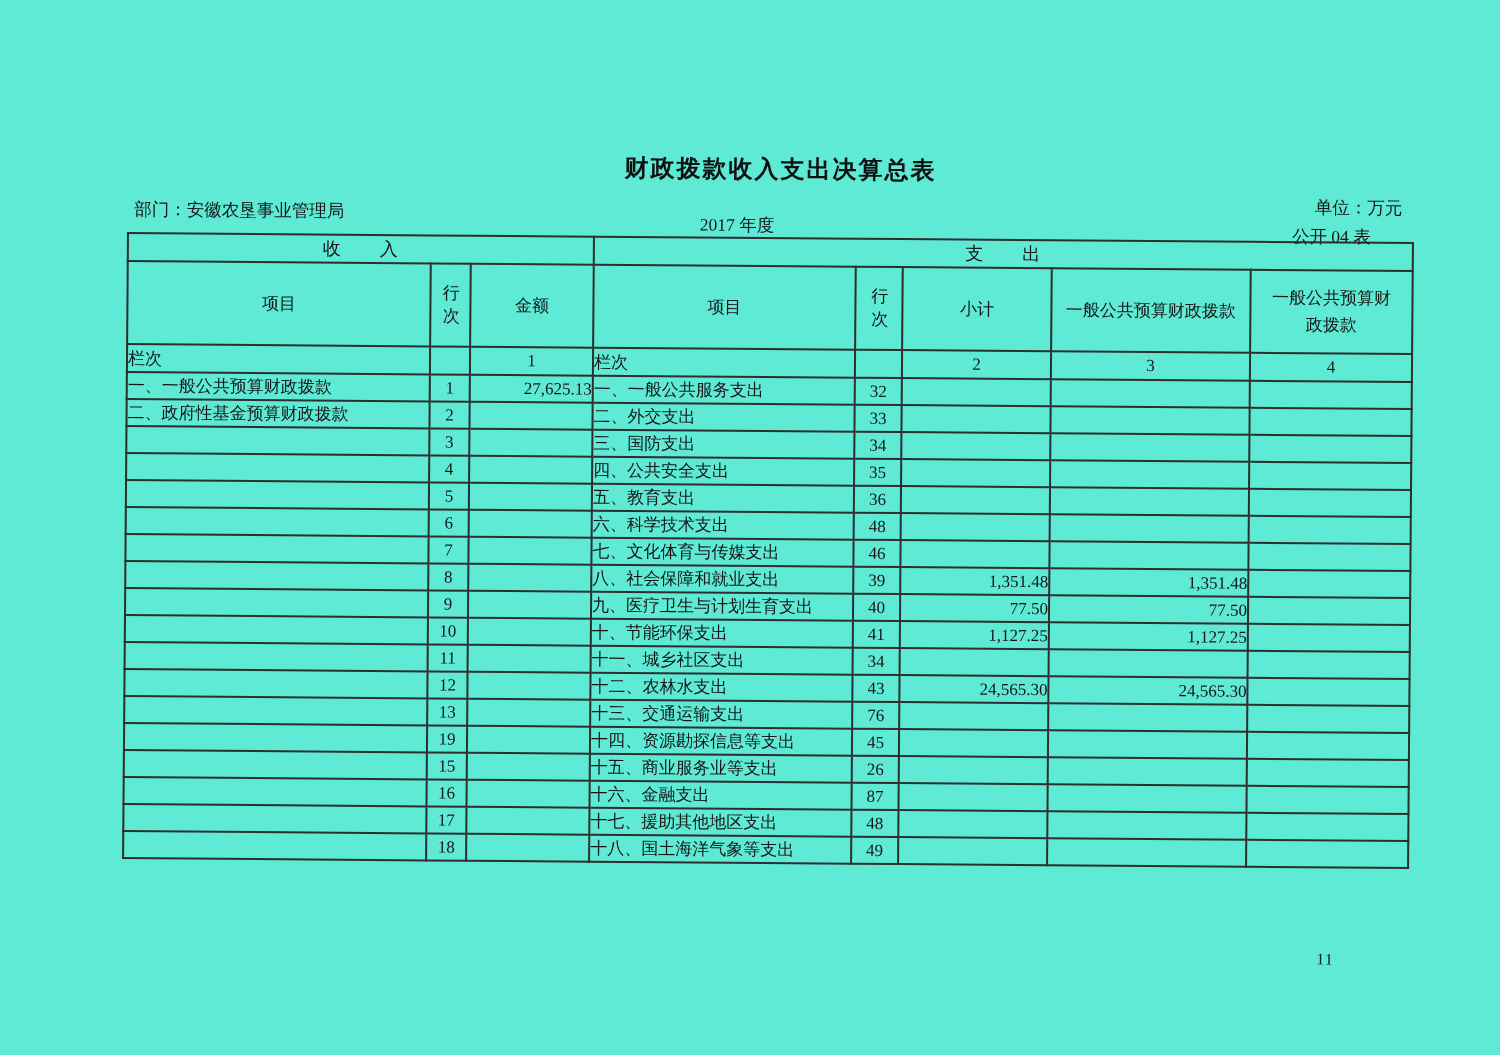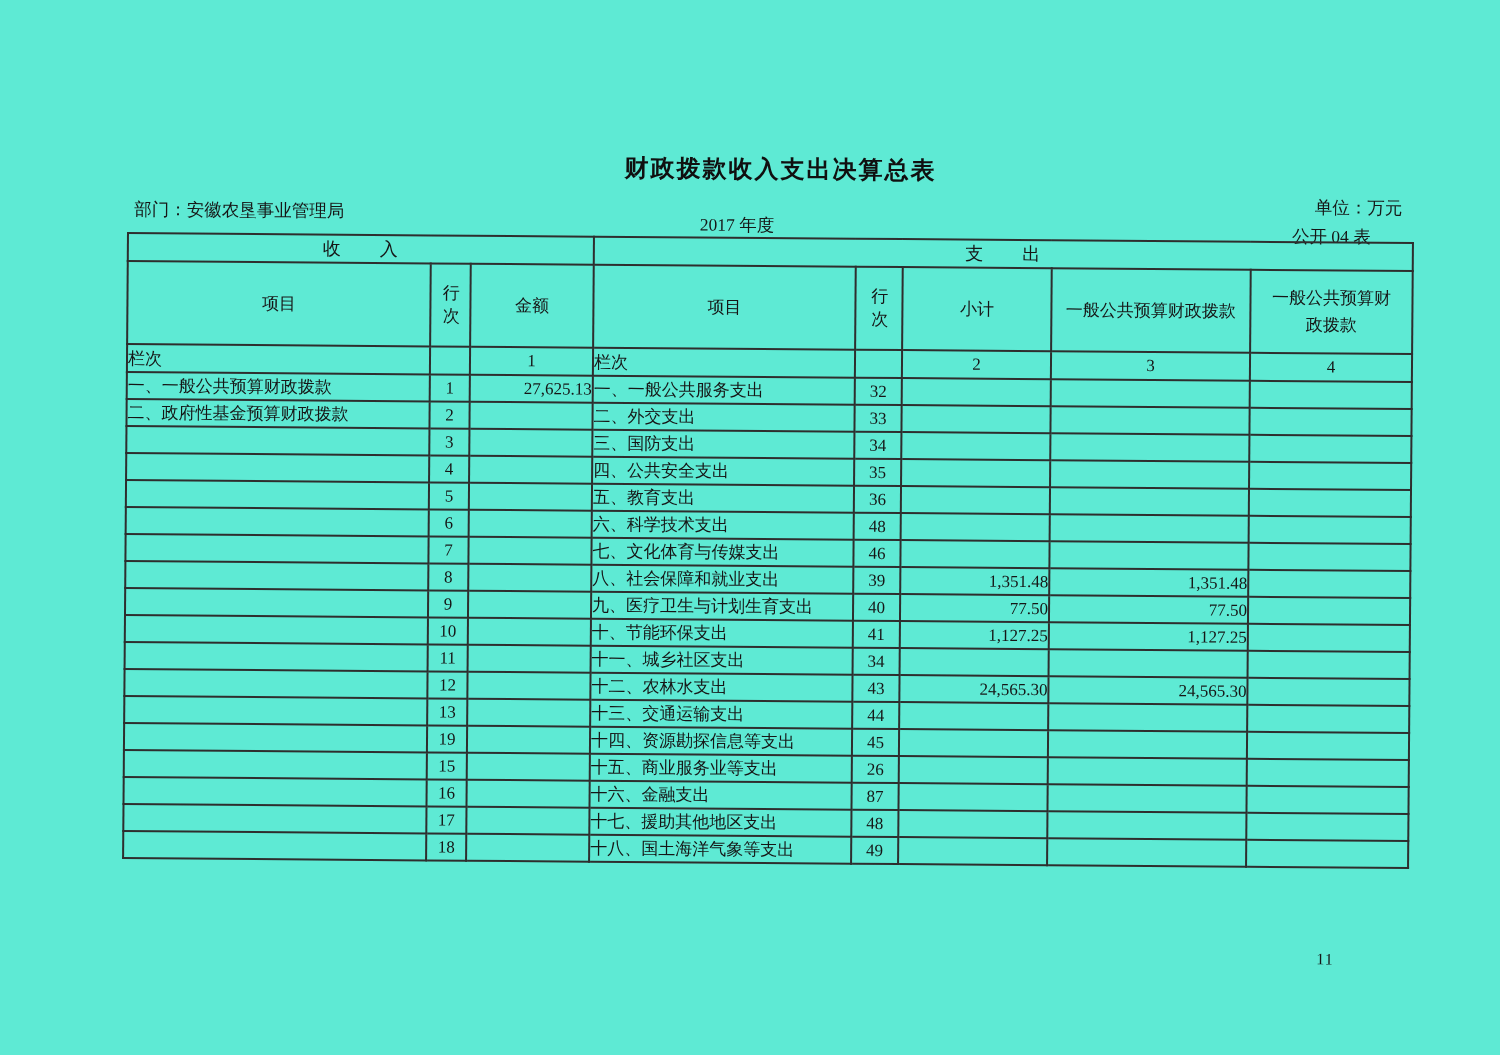--- a/index.html
+++ b/index.html
@@ -231,21 +231,21 @@
             <td class="c">43</td>
             <td class="num">24,565.30</td>
             <td class="num">24,565.30</td>
             <td class="num"></td>
           </tr>
           <tr class="body-row">
             <td class="l-item"></td>
             <td class="c">13</td>
             <td class="num"></td>
             <td class="r-item">十三、交通运输支出</td>
-            <td class="c">44</td>
+            <td class="c">76</td>
             <td class="num"></td>
             <td class="num"></td>
             <td class="num"></td>
           </tr>
           <tr class="body-row">
             <td class="l-item"></td>
             <td class="c">19</td>
             <td class="num"></td>
             <td class="r-item">十四、资源勘探信息等支出</td>
             <td class="c">45</td>

